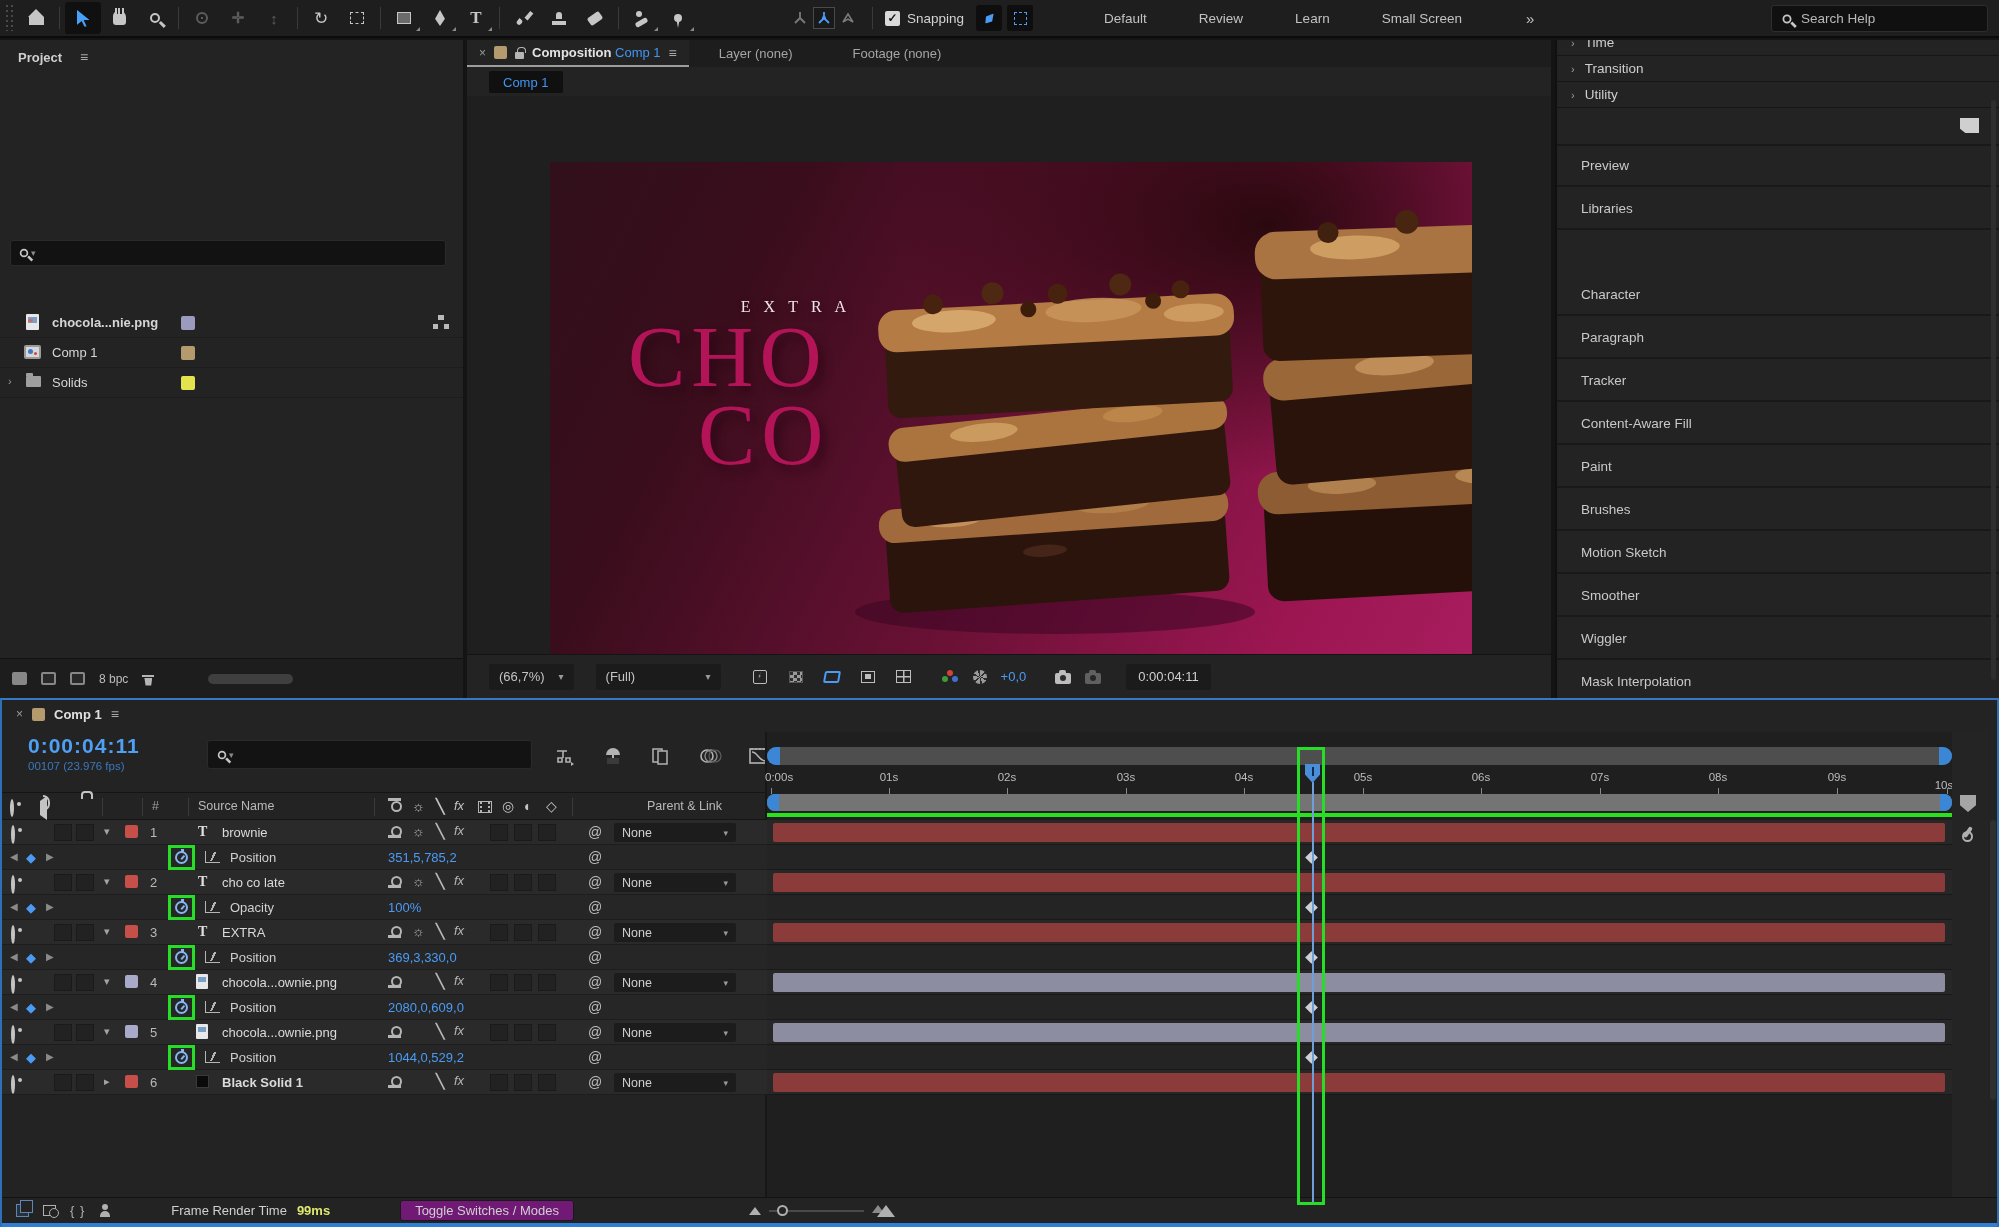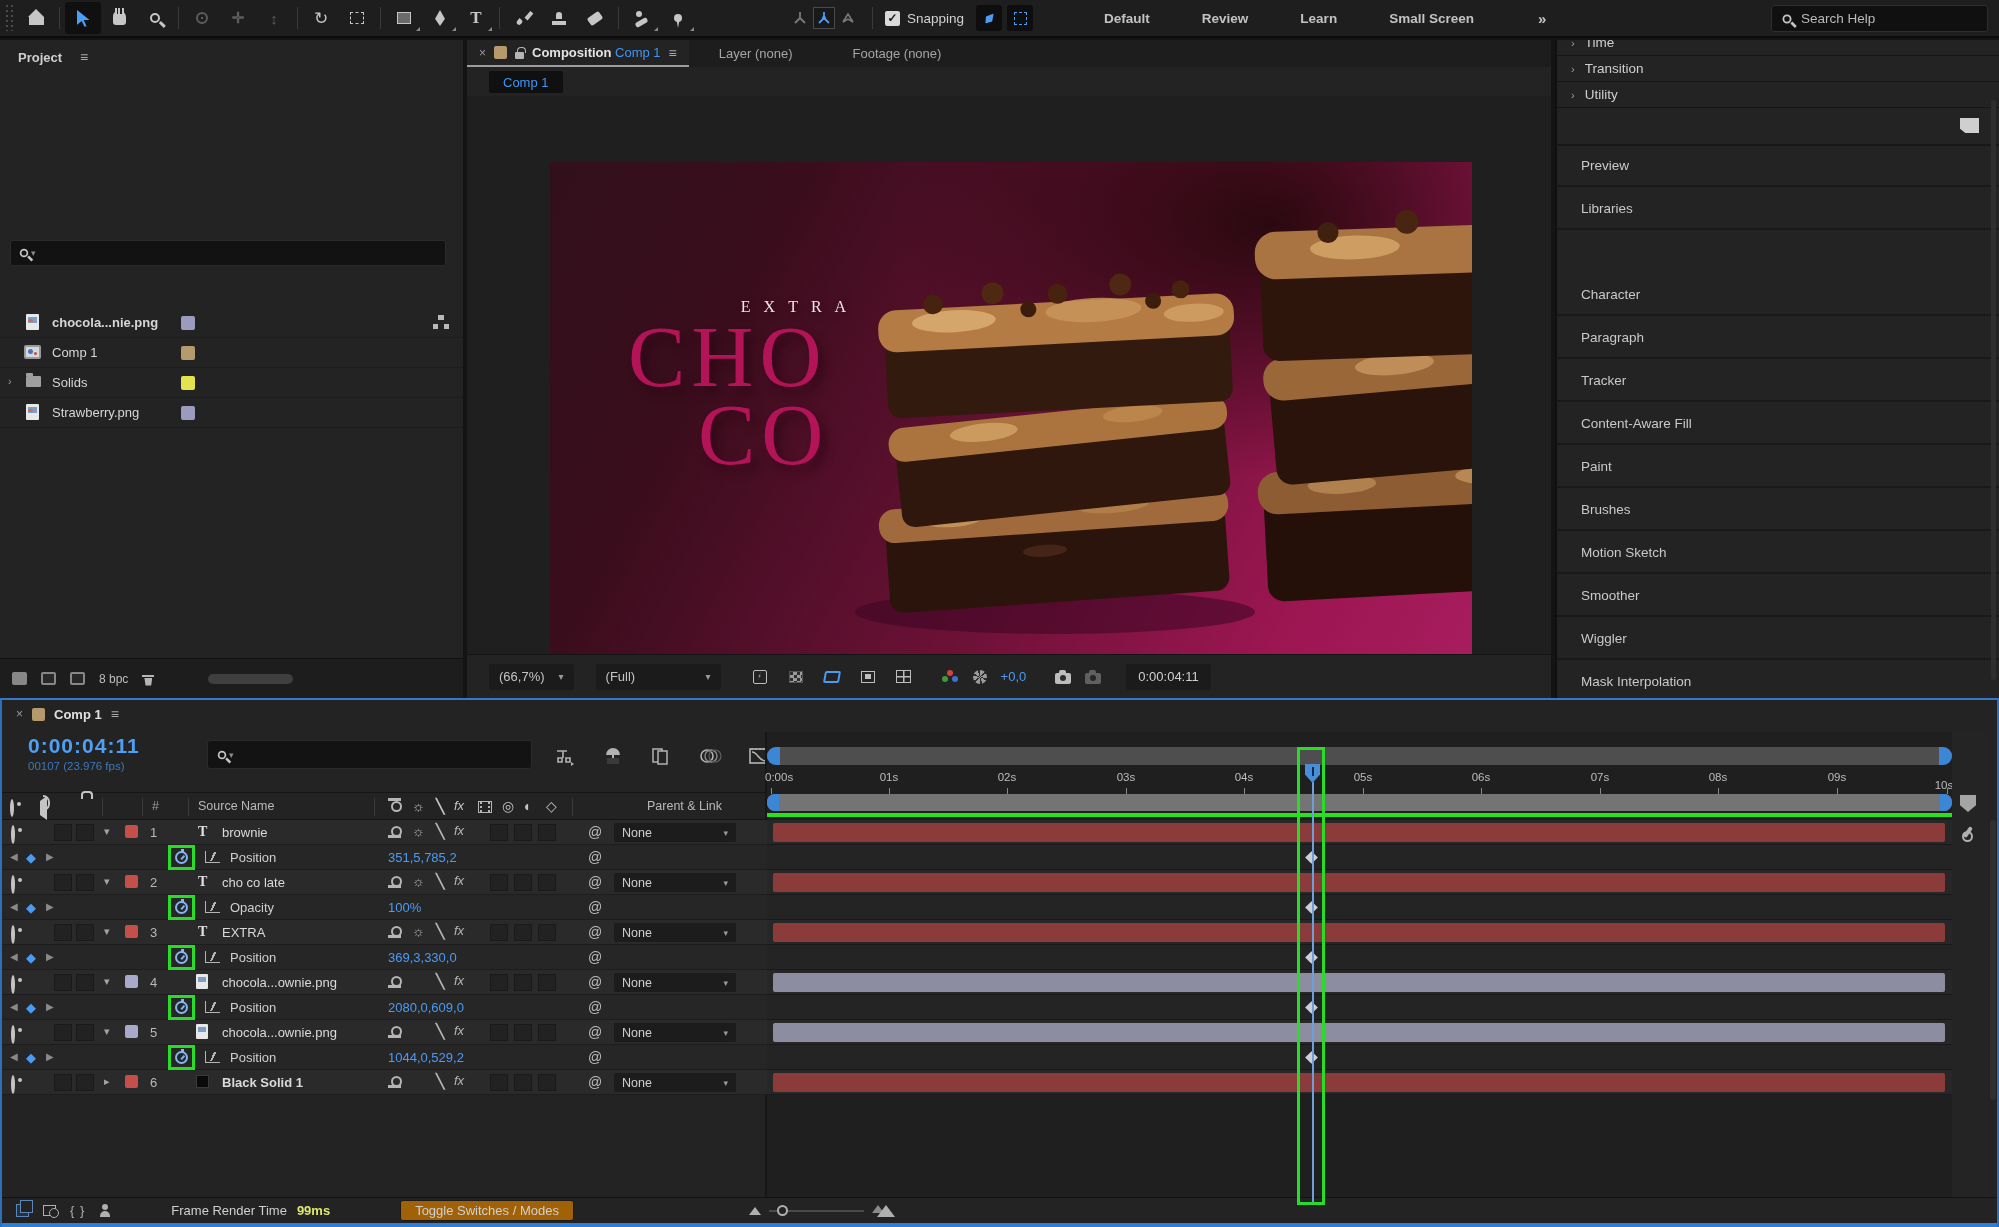--- a/index.html
+++ b/index.html
@@ -227,21 +227,21 @@
   .bluestrip { position:absolute; left:0; top:523px; width:1999px; height:6px; background:#2f7fd6; }
   .st-ico { margin-left:14px; display:flex; align-items:center; }
   .g-dup { width:13px; height:13px; border:1.5px solid #5e87b8; position:relative; background:#28303c; }
   .g-dup::after { content:""; position:absolute; left:3px; top:-5px; width:11px; height:11px; border:1.5px solid #5e87b8; background:#232323; }
   .g-circsq { width:13px; height:11px; border:1.5px solid #b0b0b0; position:relative; }
   .g-circsq::after { content:""; position:absolute; right:-4px; top:2px; width:8px; height:8px; border-radius:50%; border:1.5px solid #b0b0b0; background:#232323; }
   .g-braces { color:#b0b0b0; font-size:13px; letter-spacing:1px; }
   .g-person { width:12px; height:13px; position:relative; }
   .g-person::before { content:""; position:absolute; left:3px; top:0; width:6px; height:6px; border-radius:50%; background:#b0b0b0; }
   .g-person::after { content:""; position:absolute; left:1px; bottom:0; width:10px; height:6px; border-radius:5px 5px 0 0; background:#b0b0b0; }
-  .toggle-btn { margin-left:70px; background:#a16207; border:1px solid #1a1a1a; border-radius:3px; height:21px; display:flex; align-items:center; padding:0 14px; color:#cfcfcf; }
+  .toggle-btn { margin-left:70px; background:#701a75; border:1px solid #1a1a1a; border-radius:3px; height:21px; display:flex; align-items:center; padding:0 14px; color:#cfcfcf; }
   .mt-s { width:0; height:0; border-left:6px solid transparent; border-right:6px solid transparent; border-bottom:8px solid #b0b0b0; }
   .mt-b { width:0; height:0; border-left:9px solid transparent; border-right:9px solid transparent; border-bottom:12px solid #b0b0b0; position:relative; }
   .ztrack { width:95px; height:2px; background:#4a4a4a; margin:0 8px; position:relative; }
   .zknob { position:absolute; left:8px; top:-5px; width:11px; height:11px; border:2px solid #b0b0b0; border-radius:50%; background:#232323; }
 </style>
 </head>
 <body>
 
 <div class="toolbar">
   <div class="grip"></div>
@@ -324,21 +324,21 @@
   <div class="vsep" style="margin:0 12px;"></div>
   <span class="chk">✓</span>
   <span class="snap-lbl">Snapping</span>
   <span class="snapbox">
       <span class="g-snapnib"></span>
     </span>
   <span class="snapbox">
       <span class="g-snapbox"></span>
     </span>
 
-  <div style="margin-left:40px; display:flex; align-items:center;font-weight:bold;">
+  <div style="margin-left:40px; display:flex; align-items:center;">
     <span class="ws">Default</span>
     <span class="ws">Review</span>
     <span class="ws">Learn</span>
     <span class="ws">Small Screen</span>
     <span class="ws-more">»</span>
   </div>
   <div class="searchhelp">
     <span class="g-zoom"></span>
     <span>Search Help</span>
   </div>
@@ -363,25 +363,20 @@
   <div class="prow" style="top:298px;">
     <span class="comp-ico"></span>
     <span class="nm">Comp 1</span>
     <span class="swatchbox" style="background:#b49a6c;"></span>
   </div>
   <div class="prow" style="top:328px;">
     <span class="twirl">›</span>
     <span class="fold-ico"></span>
     <span class="nm">Solids</span>
     <span class="swatchbox" style="background:#e3e34f;"></span>
-  </div>
-  <div class="prow" style="top:358px;">
-    <span class="f-ico"></span>
-    <span class="nm">Strawberry.png</span>
-    <span class="swatchbox" style="background:#9b9bc0;"></span>
   </div>
 
   <div class="proj-bottom">
     <span class="mini"></span>
     <span class="mini m2"></span>
     <span class="mini m2"></span>
     <span class="badge8">8 bpc</span>
     <span class="trash"></span>
     <span class="pill"></span>
   </div>

